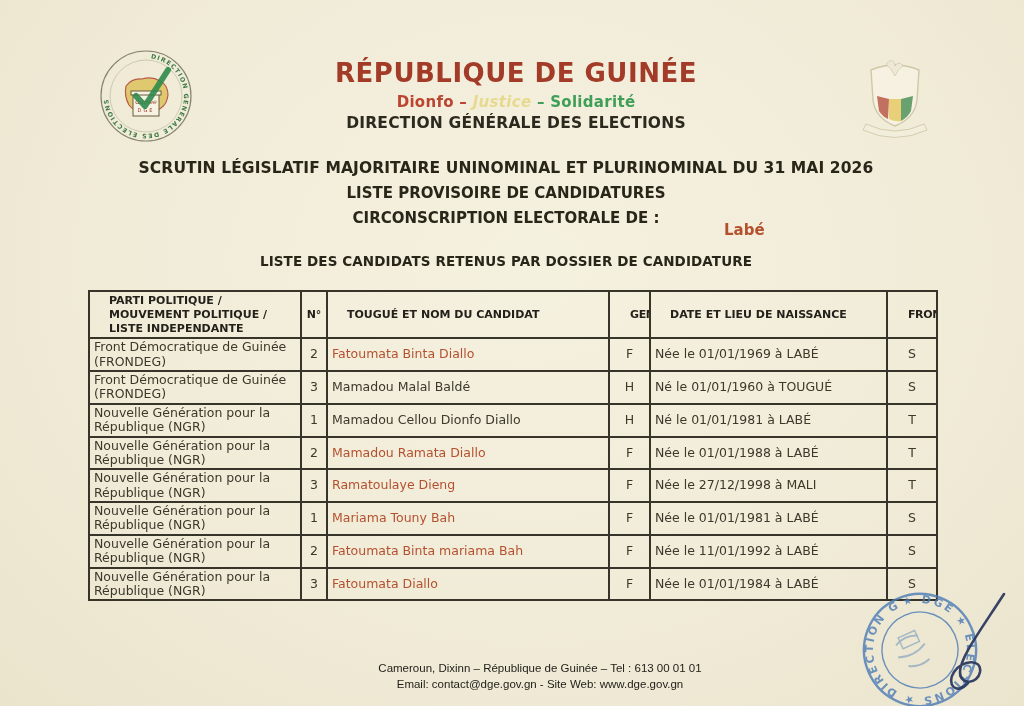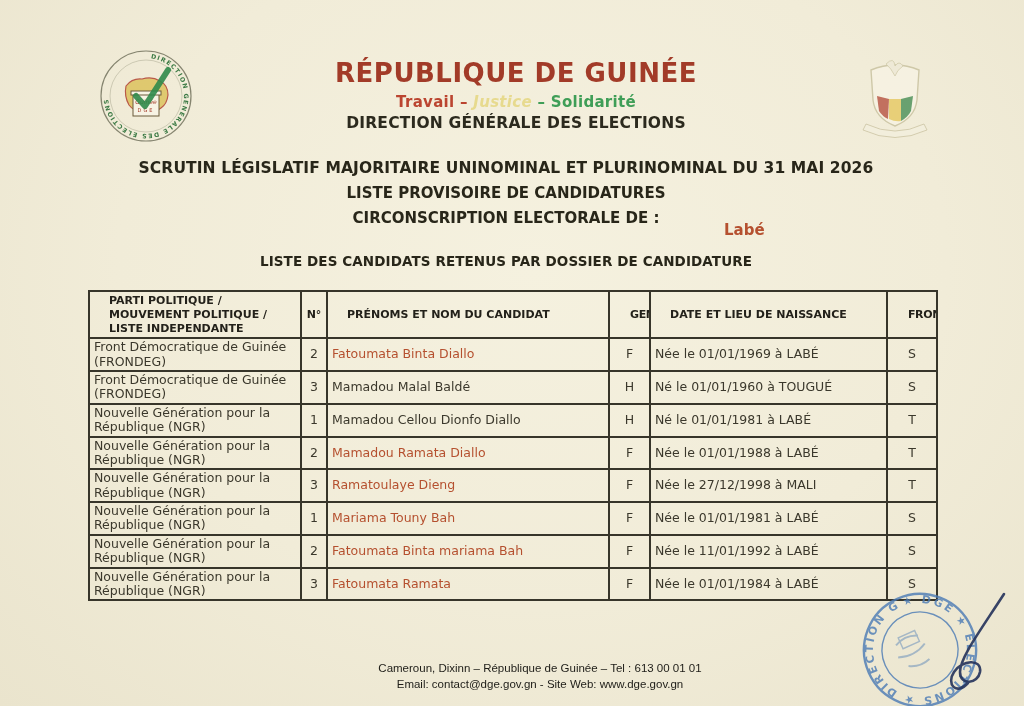--- a/index.html
+++ b/index.html
@@ -89,21 +89,21 @@
     <g>
       <path d="M31 44 l12 3 l-1 20 q-6 -3 -9 -8 z" fill="#b24a38" opacity=".9"></path>
       <path d="M43 47 l12 0 l0 22 q-6 1 -12 -2 z" fill="#e4c75a" opacity=".9"></path>
       <path d="M55 47 l12 -3 l-2 15 q-3 6 -10 10 z" fill="#3f8a4f" opacity=".9"></path>
     </g>
     <path d="M20 72 q29 14 58 0 l3 6 q-32 15 -64 0 z" fill="#f3efdd" stroke="#c9c2a0" stroke-width=".9"></path>
   </svg>
 
   <div class="head-center">
     <div class="republic-title">RÉPUBLIQUE DE GUINÉE</div>
-    <div class="motto"><span class="m1">Travail – </span><span class="m2">Justice</span><span class="m3"> – Solidarité</span></div>
+    <div class="motto"><span class="m1">Dionfo – </span><span class="m2">Justice</span><span class="m3"> – Solidarité</span></div>
     <div class="department">DIRECTION GÉNÉRALE DES ELECTIONS</div>
   </div>
 
   <div class="titles">
     <div class="t1">SCRUTIN LÉGISLATIF MAJORITAIRE UNINOMINAL ET PLURINOMINAL DU 31 MAI 2026</div>
     <div class="t2">LISTE PROVISOIRE DE CANDIDATURES</div>
     <div class="t3">
       <span>CIRCONSCRIPTION ELECTORALE DE :</span>
       <span class="circ-value">Labé</span>
     </div>
@@ -116,21 +116,21 @@
         <col class="c-num">
         <col class="c-name">
         <col class="c-genre">
         <col class="c-birth">
         <col class="c-statut">
     </colgroup>
     <thead>
       <tr>
         <th>PARTI POLITIQUE / MOUVEMENT POLITIQUE / LISTE INDEPENDANTE</th>
         <th class="center">N°</th>
-        <th>PRÉNOMS ET NOM DU CANDIDAT</th>
+        <th>TOUGUÉ ET NOM DU CANDIDAT</th>
         <th class="center tight">GENRE</th>
         <th>DATE ET LIEU DE NAISSANCE</th>
         <th class="center tight">FRONDEG</th>
       </tr>
     </thead>
     <tbody>
         <tr>
           <td class="party-cell">Front Démocratique de Guinée (FRONDEG)</td>
           <td class="num-cell">2</td>
           <td class="name-cell hl">Fatoumata Binta Diallo</td>
@@ -182,21 +182,21 @@
           <td class="party-cell">Nouvelle Génération pour la République (NGR)</td>
           <td class="num-cell">2</td>
           <td class="name-cell hl">Fatoumata Binta mariama Bah</td>
           <td class="genre-cell">F</td>
           <td class="birth-cell">Née le 11/01/1992 à LABÉ</td>
           <td class="statut-cell">S</td>
         </tr>
         <tr>
           <td class="party-cell">Nouvelle Génération pour la République (NGR)</td>
           <td class="num-cell">3</td>
-          <td class="name-cell hl">Fatoumata Ramata</td>
+          <td class="name-cell hl">Fatoumata Diallo</td>
           <td class="genre-cell">F</td>
           <td class="birth-cell">Née le 01/01/1984 à LABÉ</td>
           <td class="statut-cell">S</td>
         </tr>
       </tbody>
   </table>
 
   <div class="footer">
     <div>Cameroun, Dixinn – République de Guinée – Tel : 613 00 01 01</div>
     <div>Email: contact@dge.gov.gn  - Site Web: www.dge.gov.gn</div>

